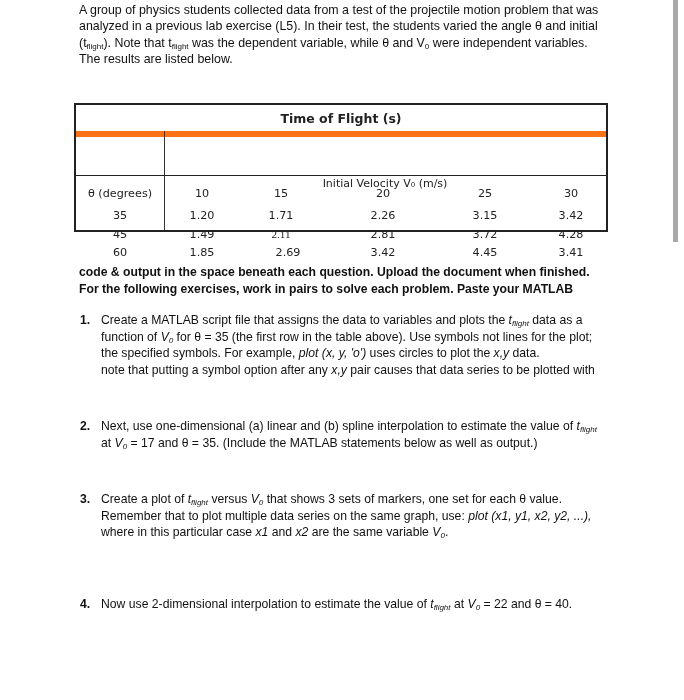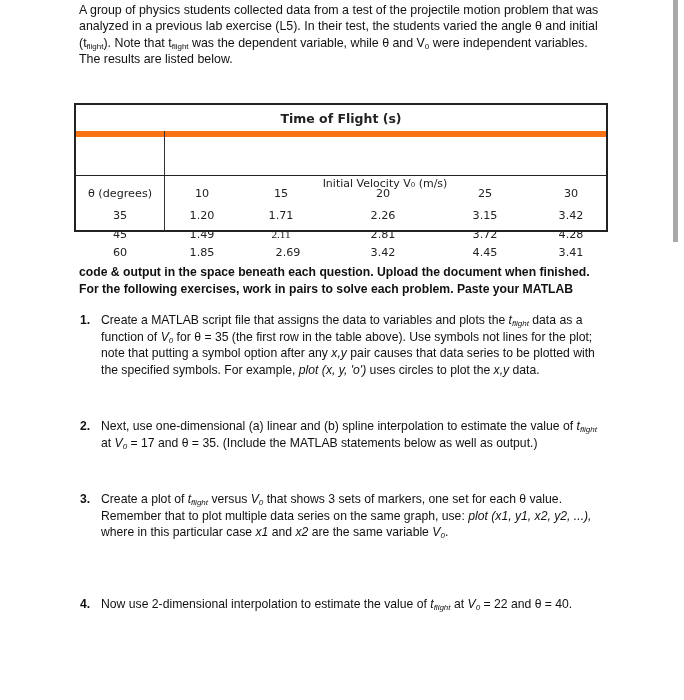--- a/index.html
+++ b/index.html
@@ -74,22 +74,22 @@
   <div class="instr">
     <div>code &amp; output in the space beneath each question. Upload the document when finished.</div>
     <div>For the following exercises, work in pairs to solve each problem.  Paste your MATLAB</div>
   </div>
 
   <div class="q" style="top:312px;">
     <span class="num">1.</span>
     <div class="txt">
         <div><span>Create a MATLAB script file that assigns the data to variables and plots the </span><i>t</i><sub style="font-style: italic;">flight</sub><span> data as a</span></div>
         <div><span>function of </span><i>V</i><sub style="font-style: italic;">0</sub><span> for θ = 35 (the first row in the table above). Use symbols not lines for the plot;</span></div>
+        <div><span>the specified symbols. For example, </span><i>plot (x, y, 'o')</i><span> uses circles to plot the </span><i>x,y</i><span> data.</span></div>
         <div><span>note that putting a symbol option after any </span><i>x,y</i><span> pair causes that data series to be plotted with</span></div>
-        <div><span>the specified symbols. For example, </span><i>plot (x, y, 'o')</i><span> uses circles to plot the </span><i>x,y</i><span> data.</span></div>
       </div>
   </div>
   <div class="q" style="top:418px;">
     <span class="num">2.</span>
     <div class="txt">
         <div><span>Next, use one-dimensional (a) linear and (b) spline interpolation to estimate the value of </span><i>t</i><sub style="font-style: italic;">flight</sub></div>
         <div><span>at </span><i>V</i><sub style="font-style: italic;">0</sub><span> = 17 and θ = 35.  (Include the MATLAB statements below as well as output.)</span></div>
       </div>
   </div>
   <div class="q" style="top:491px;">

